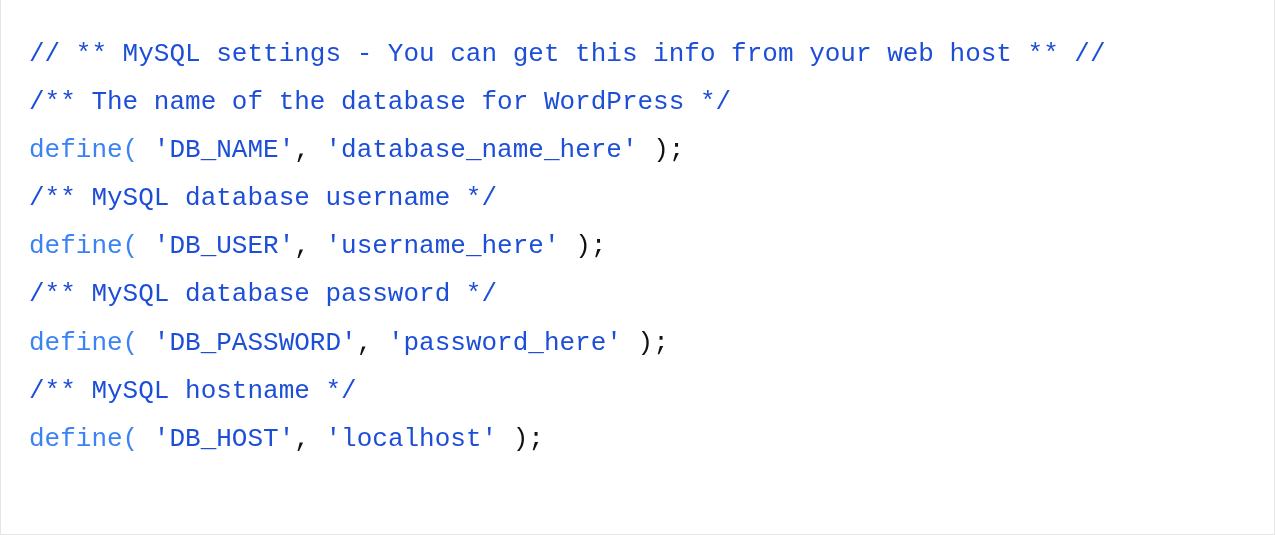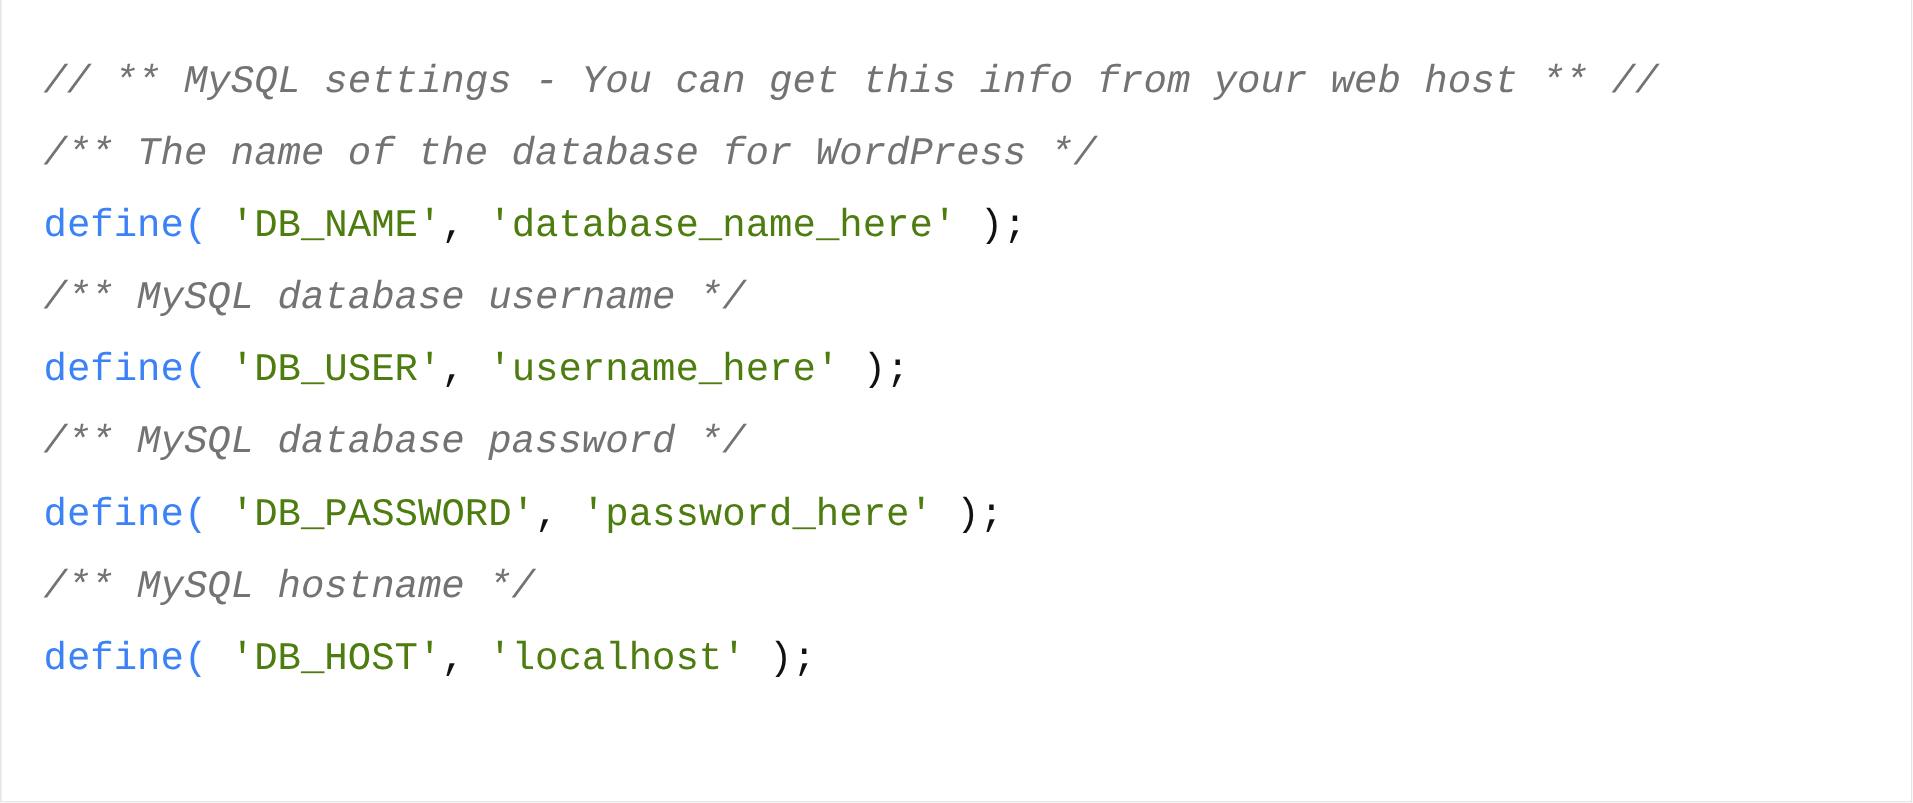--- a/index.html
+++ b/index.html
@@ -15,22 +15,22 @@
     .code-block {
       border: 1px solid #e5e5e5;
       border-top: none;
       padding: 30px 28px 10px 28px;
       width: 1275px;
       height: 535px;
       box-sizing: border-box;
       white-space: pre-wrap;
       word-wrap: break-word;
     }
-    .comment { color: #737373; font-style: italic; }
+    .comment { color: #1d4ed8; }
     .keyword { color: #3b82f6; }
     .punct { color: #111; }
-    .string { color: #4d7c0f; }
+    .string { color: #1d4ed8; }
     .line { display: block; }
   </style>
 </head>
 <body>
 
 <div class="code-block"><span class="line comment">// ** MySQL settings - You can get this info from your web host ** //</span><span class="line comment">/** The name of the database for WordPress */</span><span class="line"><span class="keyword">define( </span><span class="string">'DB_NAME'</span><span class="punct">, </span><span class="string">'database_name_here'</span><span class="punct"> );</span></span><span class="line comment">/** MySQL database username */</span><span class="line"><span class="keyword">define( </span><span class="string">'DB_USER'</span><span class="punct">, </span><span class="string">'username_here'</span><span class="punct"> );</span></span><span class="line comment">/** MySQL database password */</span><span class="line"><span class="keyword">define( </span><span class="string">'DB_PASSWORD'</span><span class="punct">, </span><span class="string">'password_here'</span><span class="punct"> );</span></span><span class="line comment">/** MySQL hostname */</span><span class="line"><span class="keyword">define( </span><span class="string">'DB_HOST'</span><span class="punct">, </span><span class="string">'localhost'</span><span class="punct"> );</span></span></div>
 
 </body></html>

